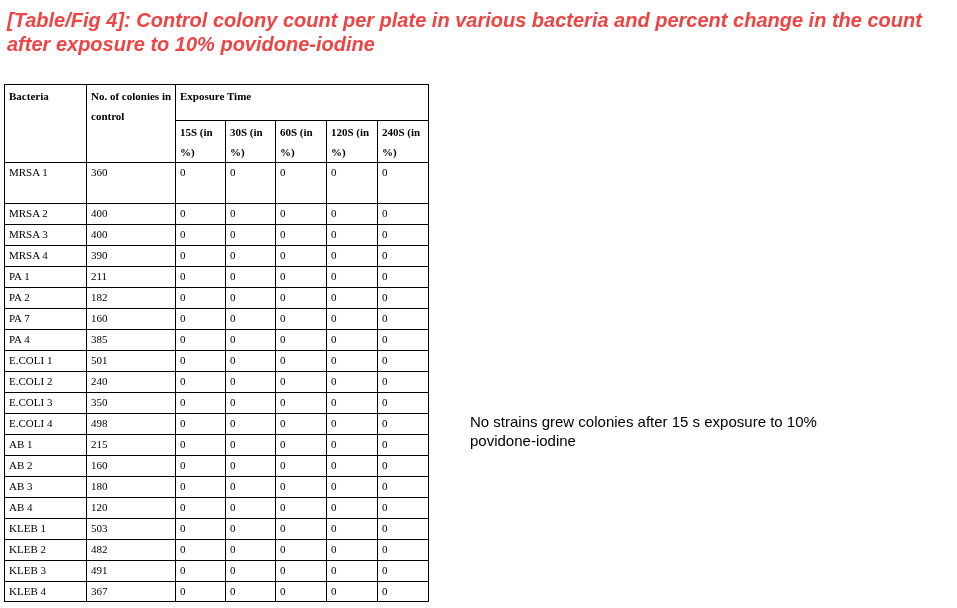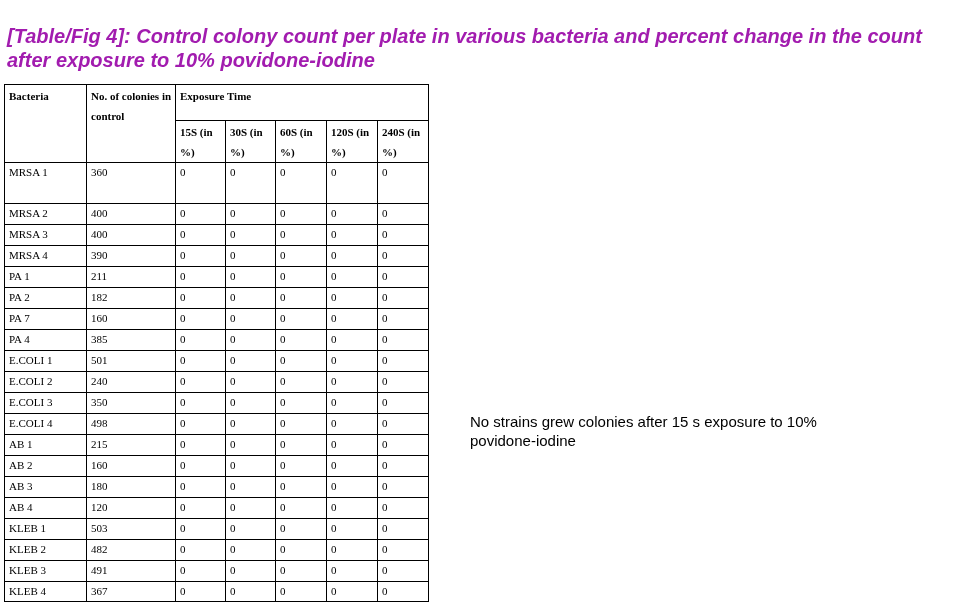--- a/index.html
+++ b/index.html
@@ -14,22 +14,21 @@
 
   .fig-title {
     position: absolute;
     left: 7px; top: 8px;
     width: 934px;
     font-family: "Liberation Sans", sans-serif;
     font-size: 20px;
     font-weight: bold;
     font-style: italic;
     line-height: 24px;
-    color: #a21caf;
-    margin-top: 16px;
+    color: #ef4444;
   }
 
   table.data-table {
     position: absolute;
     left: 4px; top: 84px;
     border-collapse: collapse;
     table-layout: fixed;
     width: 424px;
     font-family: "Liberation Serif", serif;
     font-size: 11px;

